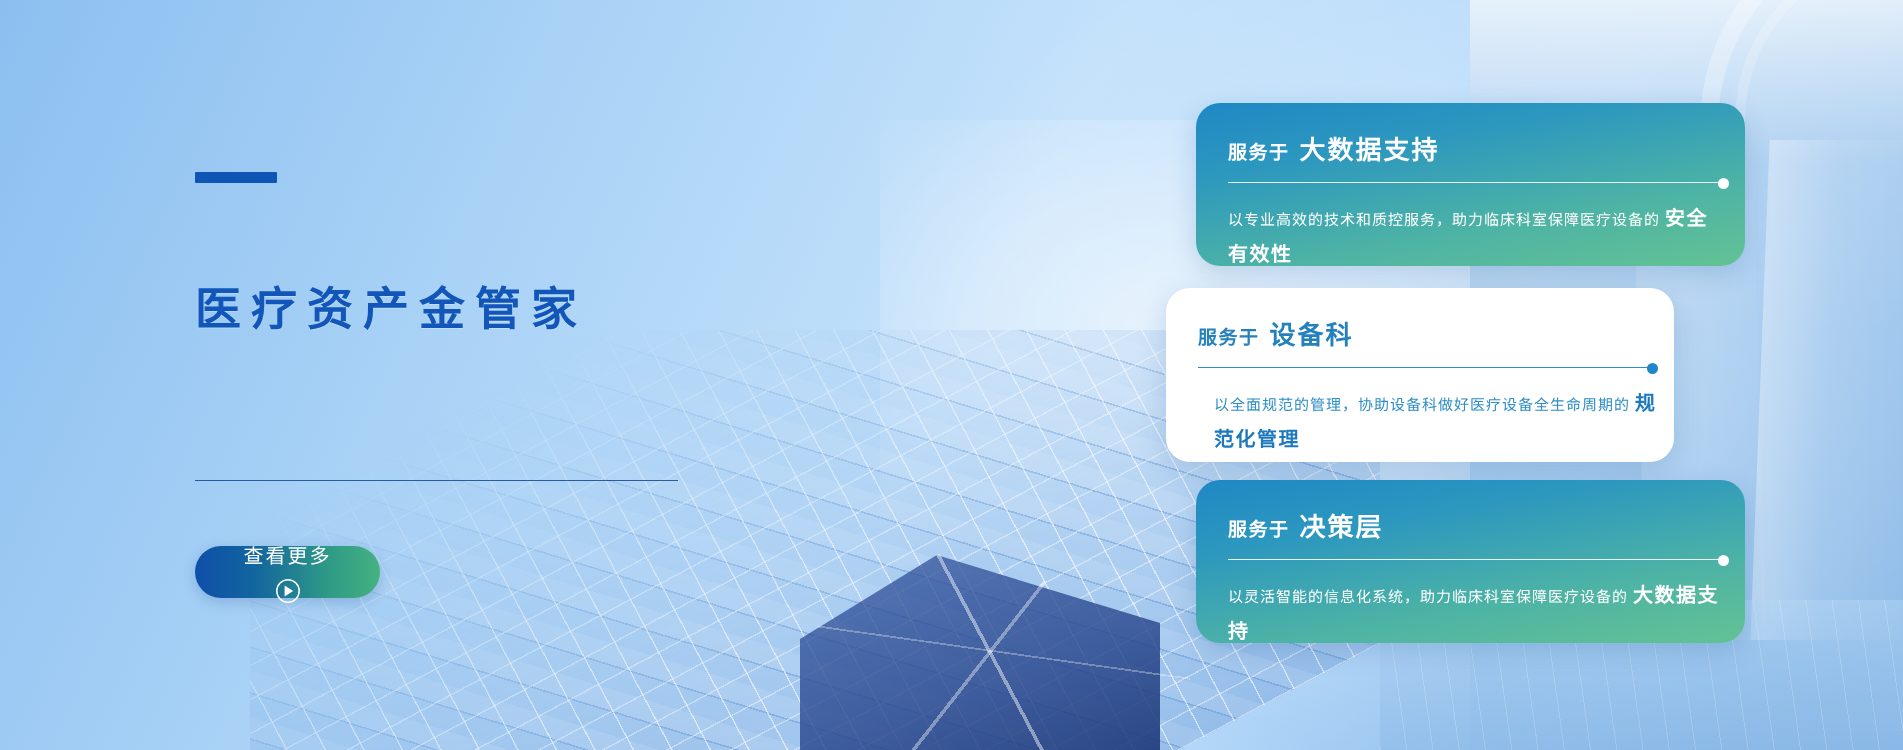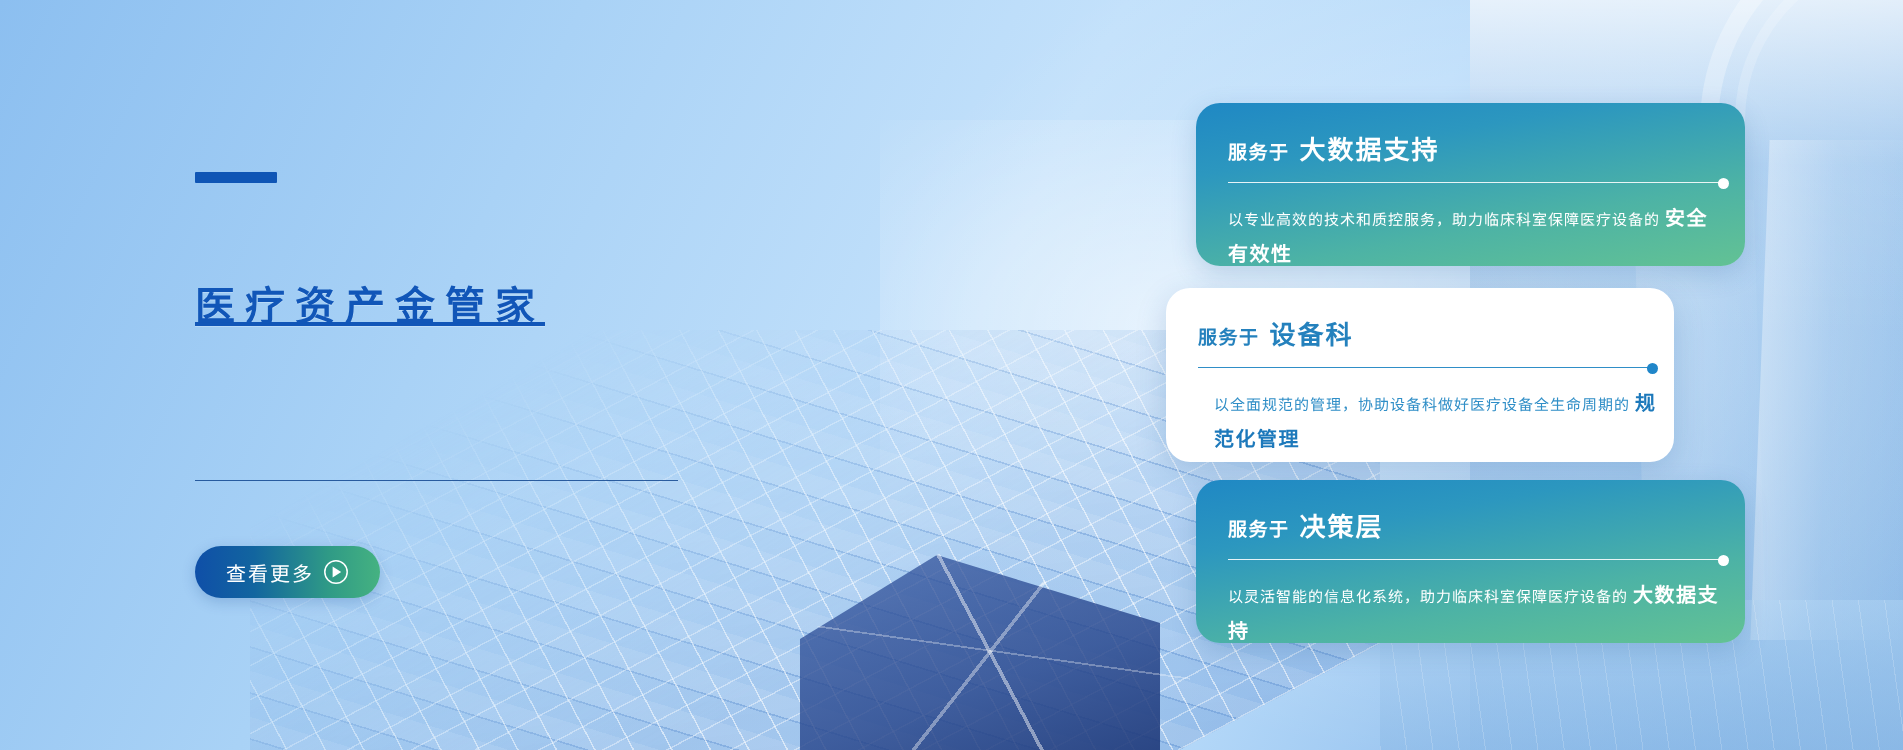--- a/index.html
+++ b/index.html
@@ -97,44 +97,44 @@
   
   .left-col{position:absolute;left:195px;top:0;width:680px;height:750px;}
 
   .accent-bar{
     position:absolute;left:0;top:172px;width:82px;height:11px;
     background:#0f55b5;border-radius:1px;
   }
 
   .hero-title{
     position:absolute;left:0;top:286px;
-    font-size:40px;line-height:1;
+    font-size:46px;line-height:1;
     letter-spacing:10px;
     font-weight:700;
     color:#1156b8;
     white-space:nowrap;
     text-shadow:0 1px 0 rgba(255,255,255,0.25);
-    text-decoration:underline;
   }
 
   .divider{
     position:absolute;left:0;top:480px;width:483px;height:0;
     border-top:1.6px solid #12478f;
     opacity:.85;
   }
 
   .cta-button{
     position:absolute;left:0px;top:546px;
     width:185px;height:52px;
     border:none;border-radius:26px;
     background:linear-gradient(90deg,#0f4fa8 0%,#12659f 32%,#2f9a86 72%,#45b281 100%);
     color:#ffffff;
     display:flex;align-items:center;justify-content:center;gap:9px;
     cursor:pointer;
     box-shadow:0 4px 14px rgba(20,70,140,0.22);
+    flex-direction:column;
   }
   .cta-label{font-size:20px;letter-spacing:2px;font-weight:400;color:#fff;}
   .cta-arrow{width:26px;height:26px;display:block;}
 
   
   .cards{position:absolute;top:0;left:0;width:1903px;height:750px;}
 
   .card{
     position:absolute;
     border-radius:24px;

